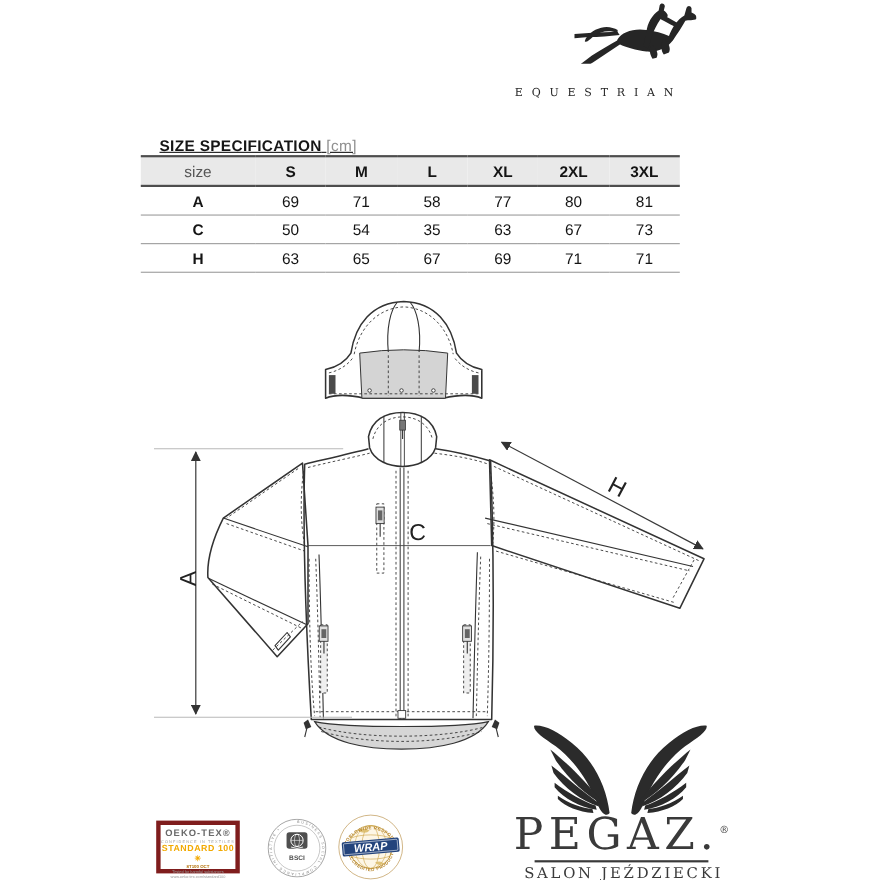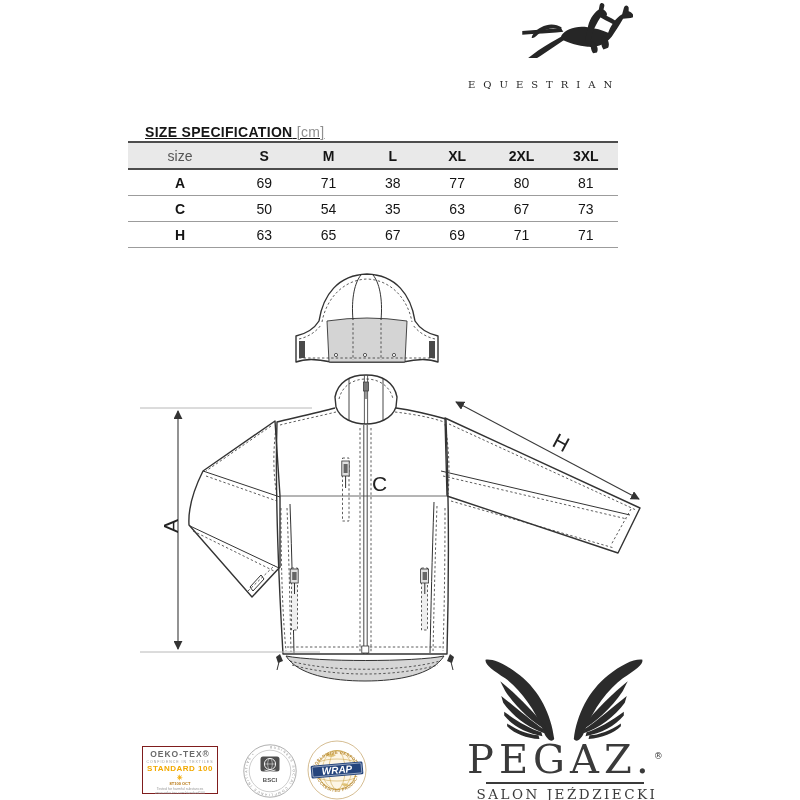--- a/index.html
+++ b/index.html
@@ -30,21 +30,21 @@
   table.sizes th,table.sizes td{text-align:center;padding:0;height:25px;font-weight:bold;color:#141414;margin-top:30px;}
   table.sizes thead th.size-word{font-weight:normal;color:#555;}
   table.sizes tbody tr{border-bottom:1px solid #9c9c9c;}
   table.sizes tbody td{font-weight:normal;}
   .table-note{position:absolute;left:168px;top:230px;font-size:11px;font-style:italic;color:#b5b5bc;}
 
   
   .diagram{position:absolute;left:140px;top:258px;width:560px;height:450px;}
 
   
-  .oeko{position:absolute;left:142px;top:746px;width:76px;height:48px;border:1px solid #7f1d1d;
+  .oeko{position:absolute;left:142px;top:746px;width:76px;height:48px;border:4px solid #7f1d1d;
         background:#fff;text-align:center;line-height:1.15;padding-top:3px;box-sizing:border-box;}
   .oeko .l1{font-size:8.5px;font-weight:bold;color:#6a6a6a;letter-spacing:1px;}
   .oeko .l2{font-size:3.5px;color:#9a9a9a;letter-spacing:1px;}
   .oeko .l3{font-size:8px;font-weight:bold;color:#f2a900;letter-spacing:.5px;}
   .oeko .l3 .sun{font-size:7px;}
   .oeko .l4{font-size:4px;font-weight:bold;color:#b5720a;}
   .oeko .l5,.oeko .l6{font-size:3.5px;color:#9a9a9a;}
   .bsci{position:absolute;left:243px;top:744px;width:54px;height:54px;}
   .wrap{position:absolute;left:307px;top:740px;width:60px;height:60px;}
 
@@ -111,21 +111,21 @@
         <th>XL</th>
         <th>2XL</th>
         <th>3XL</th>
       </tr>
     </thead>
     <tbody>
       <tr>
         <th>A</th>
         <td>69</td>
         <td>71</td>
-        <td>38</td>
+        <td>58</td>
         <td>77</td>
         <td>80</td>
         <td>81</td>
       </tr>
       <tr>
         <th>C</th>
         <td>50</td>
         <td>54</td>
         <td>35</td>
         <td>63</td>

